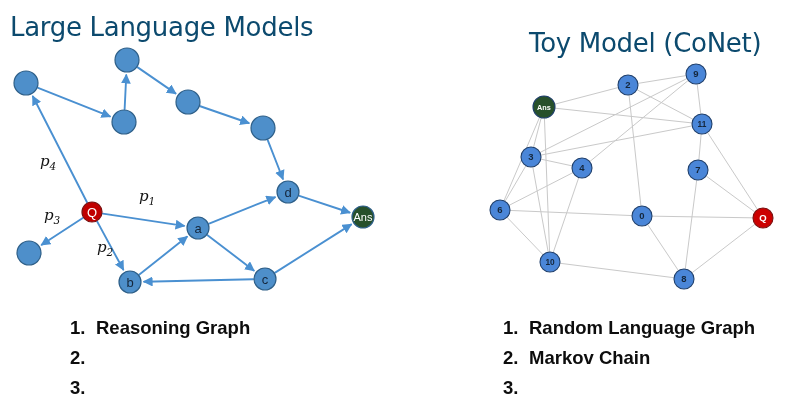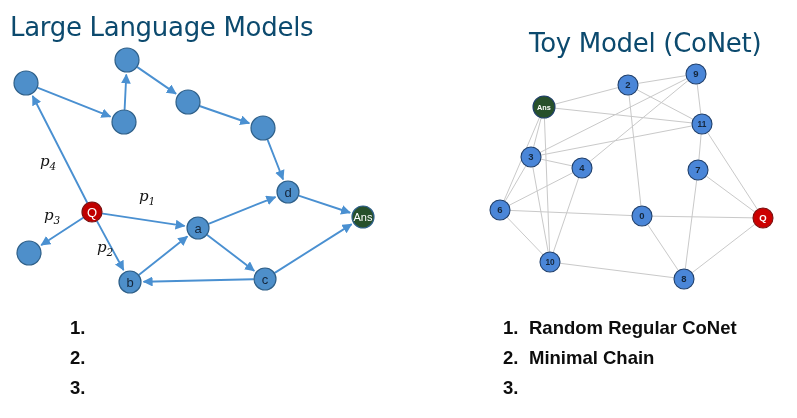--- a/index.html
+++ b/index.html
@@ -153,20 +153,21 @@
           <text x="139" y="201" font-family="&quot;DejaVu Serif&quot;, serif" font-style="italic" font-size="15" fill="#111111">p<tspan dy="4" font-size="10.5">1</tspan></text>
           <text x="97" y="252" font-family="&quot;DejaVu Serif&quot;, serif" font-style="italic" font-size="15" fill="#111111">p<tspan dy="4" font-size="10.5">2</tspan></text>
           <text x="44" y="220" font-family="&quot;DejaVu Serif&quot;, serif" font-style="italic" font-size="15" fill="#111111">p<tspan dy="4" font-size="10.5">3</tspan></text>
           <text x="40" y="166" font-family="&quot;DejaVu Serif&quot;, serif" font-style="italic" font-size="15" fill="#111111">p<tspan dy="4" font-size="10.5">4</tspan></text>
         </g>
       </svg>
 
     <ol class="list-block list-left">
       <li class="list-item">
         <span class="list-num">1.</span>
+        <span class="list-text">Reasoning Graph</span>
       </li>
       <li class="list-item">
         <span class="list-num">2.</span>
       </li>
       <li class="list-item">
         <span class="list-num">3.</span>
       </li>
     </ol>
   </div>
 
@@ -252,24 +253,24 @@
         <g>
           <circle cx="684" cy="279" r="10" fill="#4a86d8" stroke="#1f3f6b" stroke-width="1.1"></circle>
           <text x="684" y="282.325" text-anchor="middle" font-family="&quot;Liberation Sans&quot;, sans-serif" font-size="9.5" font-weight="700" fill="#14263b">8</text>
         </g>
       </g>
     </svg>
 
   <ol class="list-block list-right">
     <li class="list-item">
       <span class="list-num">1.</span>
-      <span class="list-text">Random Regular CoNet</span>
+      <span class="list-text">Random Language Graph</span>
     </li>
     <li class="list-item">
       <span class="list-num">2.</span>
-      <span class="list-text">Minimal Chain</span>
+      <span class="list-text">Markov Chain</span>
     </li>
     <li class="list-item">
       <span class="list-num">3.</span>
     </li>
   </ol>
 
 </div>
 
 </body></html>

